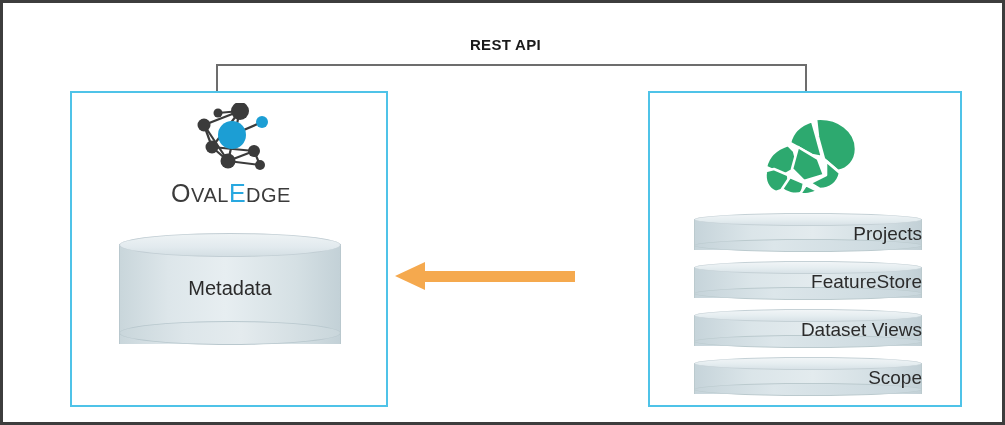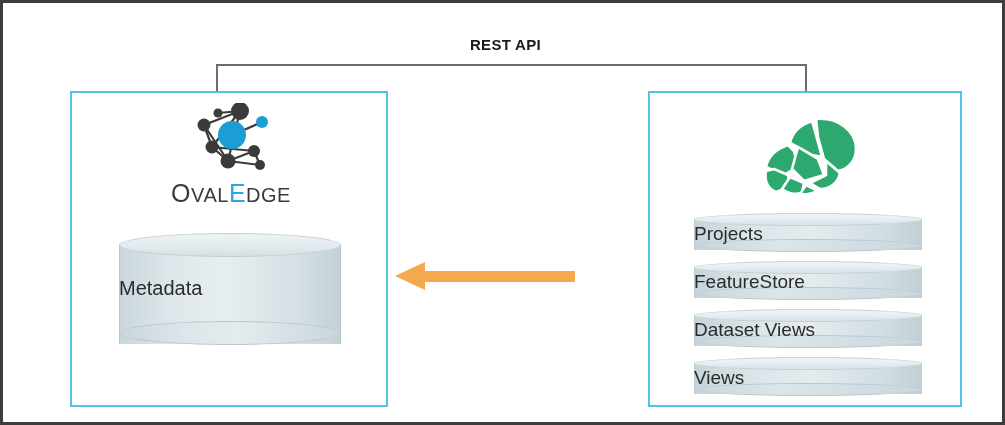--- a/index.html
+++ b/index.html
@@ -122,20 +122,21 @@
     width: 222px; height: 24px;
     border-radius: 50%;
     background: linear-gradient(to bottom, #eef3f5 0%, #e2eaee 60%, #d4dfe4 100%);
     border: 1px solid #c2ced4;
     box-sizing: border-box;
   }
   .cyl-label {
     position: absolute;
     left: 0; top: 44px;
     width: 222px;
+    text-align: center;
     font-size: 20px;
     color: #2b2b2b;
   }
 
   
   .arrow-label {
     position: absolute;
     left: 385px;
     top: 234px;
     width: 200px;
@@ -210,21 +211,21 @@
     width: 228px; height: 13px;
     border-radius: 50%;
     background: linear-gradient(to bottom, #f1f5f7 0%, #e5edf0 55%, #d8e2e7 100%);
     border: 1px solid #c5d1d6;
     box-sizing: border-box;
   }
   .disk-label {
     position: absolute;
     left: 0; top: 10px;
     width: 228px;
-    text-align: left;
+    text-align: right;
     font-size: 19px;
     color: #2b2b2b;
   }
 </style>
 </head>
 <body>
 
 <div id="canvas">
 
   <div class="rest-label">REST API</div>
@@ -315,18 +316,18 @@
       <div class="disk-body"></div>
       <div class="disk-bottom"></div>
       <div class="disk-top"></div>
       <div class="disk-label">FeatureStore</div>
     </div>
 
     <div class="disk" style="top:264px;">
       <div class="disk-body"></div>
       <div class="disk-bottom"></div>
       <div class="disk-top"></div>
-      <div class="disk-label">Views</div>
+      <div class="disk-label">Scope</div>
     </div>
 
   </div>
 
 </div>
 
 </body></html>

